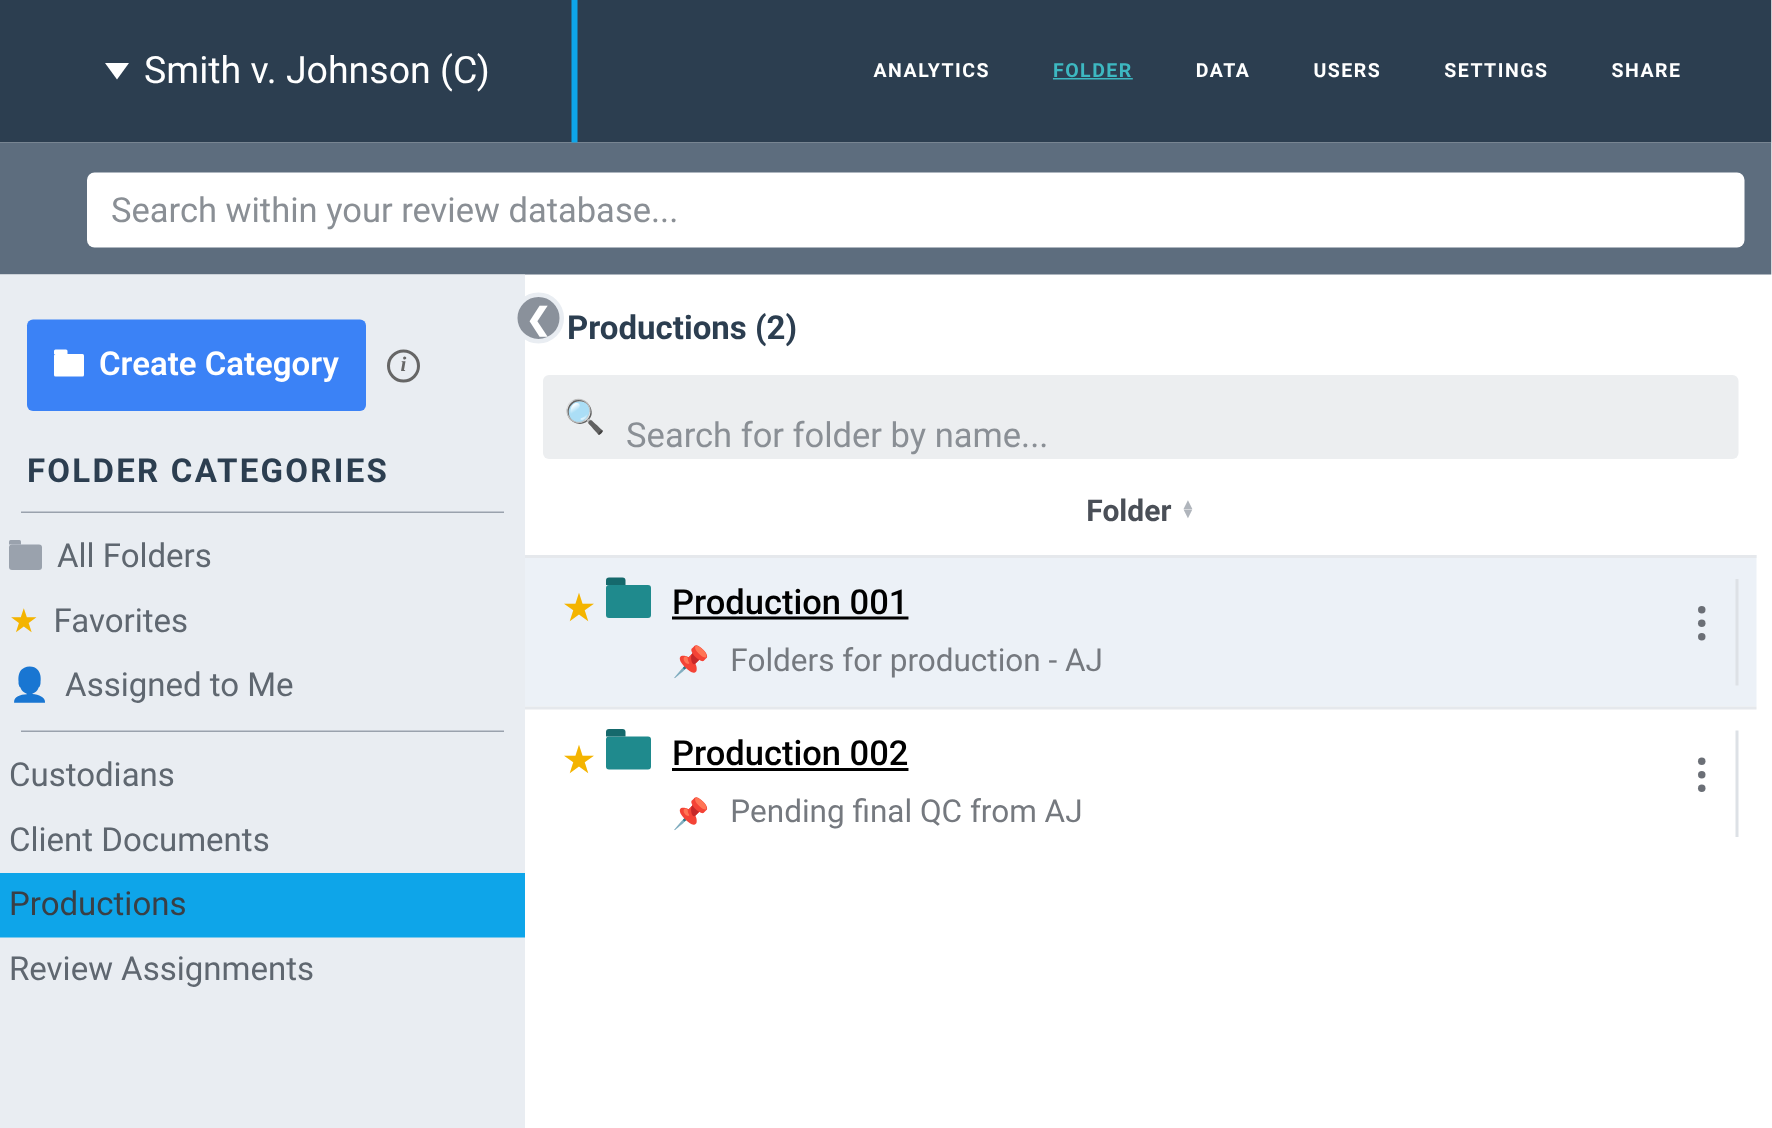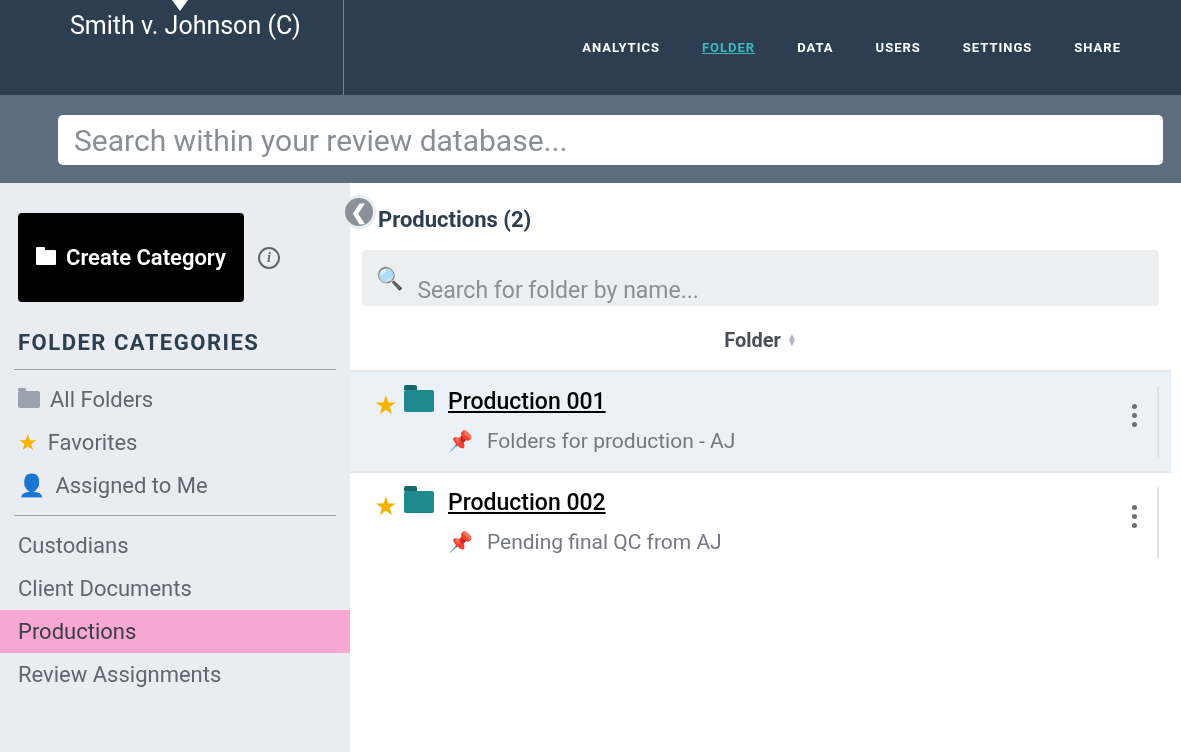--- a/index.html
+++ b/index.html
@@ -1,48 +1,48 @@
 <!DOCTYPE html>
 <html><head>
   <meta charset="utf-8">
   <style>
     * { box-sizing: border-box; margin: 0; padding: 0; font-family: -apple-system, BlinkMacSystemFont, "Segoe UI", Roboto, Arial, sans-serif; }
     body { width: 1181px; height: 752px; background: #fff; overflow: hidden; }
 
     
     .topbar { display: flex; align-items: center; background: #2c3e50; height: 95px; padding: 0 20px 0 70px; }
-    .project-selector { display: flex; align-items: center; color: #fff; font-size: 25px; font-weight: 400; cursor: pointer; padding-right: 42px; border-right: 1px solid #0ea5e9; height: 100%; flex-direction: column; }
+    .project-selector { display: flex; align-items: center; color: #fff; font-size: 25px; font-weight: 400; cursor: pointer; padding-right: 54px; border-right: 4px solid #0ea5e9; height: 100%; }
     .project-selector .triangle { display: inline-block; width: 0; height: 0; border-left: 8px solid transparent; border-right: 8px solid transparent; border-top: 11px solid #fff; margin-right: 10px; }
     .navtabs { display: flex; gap: 42px; margin-left: auto; margin-right: 40px; }
     .navtabs a { color: #fff; text-decoration: none; font-weight: 700; font-size: 13px; letter-spacing: 1px; cursor: pointer; }
     .navtabs a.active { color: #3db8c1; text-decoration: underline; }
 
     
     .searchband { background: #5d6d7e; padding: 20px 18px 18px 58px; }
-    .searchband input { width: 100%; height: 50px; border: none; border-radius: 5px; font-size: 30px; padding: 0 16px; color: #444; }
+    .searchband input { width: 100%; height: 50px; border: none; border-radius: 5px; font-size: 23px; padding: 0 16px; color: #444; }
     .searchband input::placeholder { color: #8a8f95; }
 
     
     .main { display: flex; }
     .sidebar { width: 350px; background: #e9edf2; padding: 16px 0 0 0; min-height: 570px; }
     .content { flex: 1; padding: 0 10px 0 0; position: relative; }
 
     
     .create-row { display: flex; align-items: center; padding: 14px 12px 12px 18px; gap: 14px; }
-    .create-btn { background: #000000; color: #fff; border: none; border-radius: 4px; font-size: 22px; font-weight: 600; padding: 32px 18px; display: flex; align-items: center; gap: 10px; cursor: pointer; }
+    .create-btn { background: #3b82f6; color: #fff; border: none; border-radius: 4px; font-size: 22px; font-weight: 600; padding: 18px 18px; display: flex; align-items: center; gap: 10px; cursor: pointer; }
     .create-btn .folder-glyph { display: inline-block; width: 20px; height: 15px; background: #fff; position: relative; border-radius: 1px; }
     .create-btn .folder-glyph::before { content:""; position:absolute; top:-3px; left:0; width:9px; height:3px; background:#fff; border-radius:1px 1px 0 0; }
     .info-icon { width: 22px; height: 22px; border: 2px solid #666; border-radius: 50%; color: #666; font-size: 14px; font-weight: 700; display:flex; align-items:center; justify-content:center; font-style: italic; font-family: Georgia, serif; cursor: pointer; }
 
     .sidebar h3 { font-size: 22px; letter-spacing: 1.5px; color: #2c3e50; padding: 16px 18px 14px 18px; font-weight: 700; }
     .sidebar .divider { border-top: 1px solid #9aa2ad; margin: 0 14px; }
 
     .cat-list { padding: 8px 0; }
-    .cat-item { display: flex; align-items: center; padding: 9px 18px; font-size: 22px; color: #5f6770; gap: 10px; cursor: pointer; }
-    .cat-item.selected { background: #f9a8d4; color: #3a3f45; }
+    .cat-item { display: flex; align-items: center; padding: 9px 6px; font-size: 22px; color: #5f6770; gap: 10px; cursor: pointer; }
+    .cat-item.selected { background: #0ea5e9; color: #3a3f45; }
     .cat-item .lbl { }
     .icon-folder-gray { display:inline-block; width:22px; height:17px; background:#9aa2ad; border-radius:2px; position:relative; }
     .icon-folder-gray::before { content:""; position:absolute; top:-3px; left:0; width:8px; height:3px; background:#9aa2ad; border-radius:1px 1px 0 0; }
     .icon-star-yellow { color:#f4b400; font-size:22px; line-height:1; }
     .icon-person-gray { color:#9aa2ad; font-size:22px; line-height:1; }
 
     
     .collapse-btn { position: absolute; left: -8px; top: 12px; width: 34px; height: 34px; border-radius: 50%; background: #8a919b; border: 3px solid #e9edf2; display:flex; align-items:center; justify-content:center; color:#fff; font-size:20px; font-weight:bold; cursor:pointer; }
 
     

